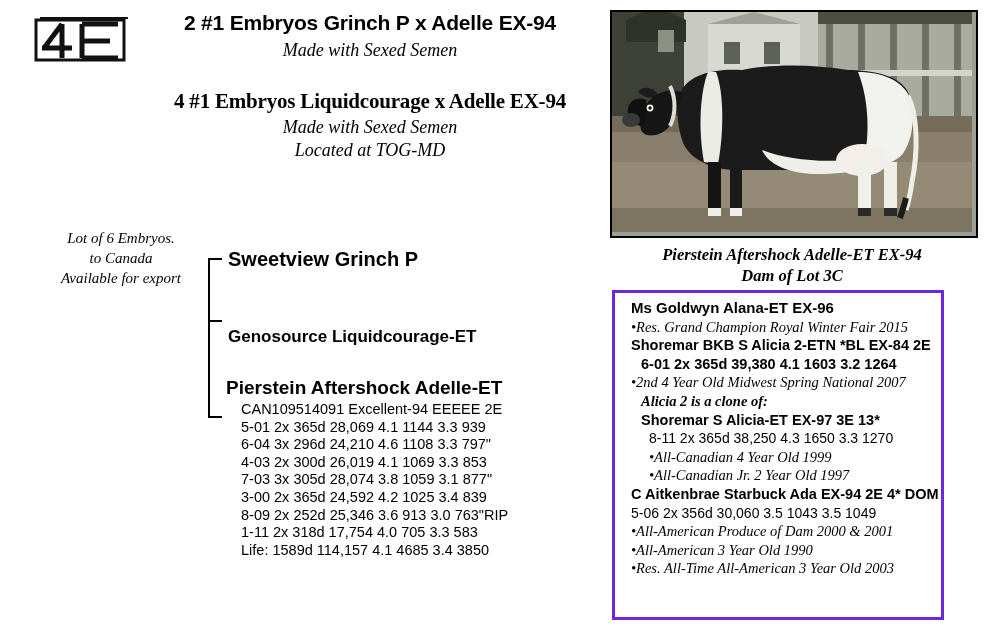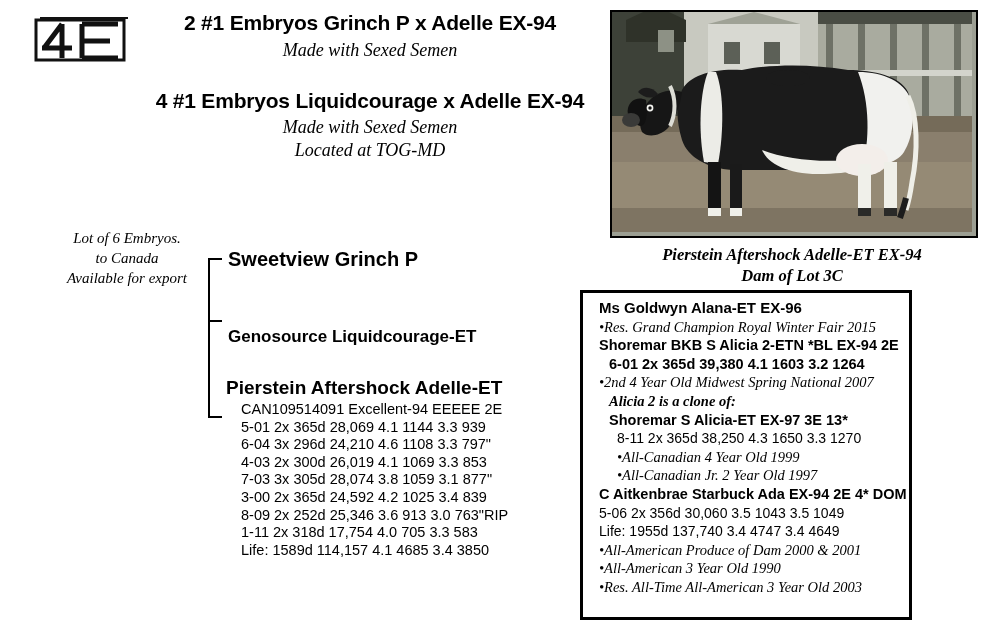--- a/index.html
+++ b/index.html
@@ -48,21 +48,21 @@
     line-height: 26px;
   }
   .subtitle-1 {
     font-family: "Liberation Serif", serif;
     font-style: italic;
     font-size: 18px;
     line-height: 24px;
     margin-top: 2px;
   }
   .title-2 {
-    font-family: Liberation Sans, sans-serif;
+    font-family: Liberation Serif, serif;
     font-weight: bold;
     font-size: 21px;
     letter-spacing: -0.2px;
     line-height: 26px;
     margin-top: 26px;
   }
   .subtitle-2 {
     font-family: "Liberation Serif", serif;
     font-style: italic;
     font-size: 18px;
@@ -72,21 +72,21 @@
   .subtitle-3 {
     font-family: "Liberation Serif", serif;
     font-style: italic;
     font-size: 18px;
     line-height: 23px;
   }
 
   
   .left-note {
     position: absolute;
-    left: 52px;
+    left: 46px;
     top: 228px;
     width: 150px;
     font-family: "Liberation Serif", serif;
     font-style: italic;
     font-size: 15px;
     line-height: 20px;
     text-align: center;
   }
 
   
@@ -155,25 +155,25 @@
     font-family: "Liberation Serif", serif;
     font-style: italic;
     font-weight: bold;
     font-size: 16.5px;
     line-height: 21px;
   }
 
   
   .right-box {
     position: absolute;
-    left: 580px;
+    left: 612px;
     top: 290px;
     width: 332px;
     height: 330px;
-    border: 3px solid #000000;
+    border: 3px solid #6d28d9;
     padding: 6px 22px 4px 16px;
     box-sizing: border-box;
   }
   .rb-line {
     font-size: 14px;
     line-height: 18.6px;
     white-space: nowrap;
   }
   .rb-bold { font-weight: bold; font-size: 14.5px; }
   .rb-bold-lg { font-weight: bold; font-size: 15px; }
@@ -311,29 +311,28 @@
   </div>
 
   <div class="photo-caption">
     <div>Pierstein Aftershock Adelle-ET EX-94</div>
     <div>Dam of Lot 3C</div>
   </div>
 
   <div class="right-box" id="right-box">
       <div class="rb-line rb-bold-lg">Ms Goldwyn Alana-ET EX-96</div>
       <div class="rb-line rb-ital">•Res. Grand Champion Royal Winter Fair 2015</div>
-      <div class="rb-line rb-bold">Shoremar BKB S Alicia 2-ETN *BL EX-94 2E</div>
+      <div class="rb-line rb-bold">Shoremar BKB S Alicia 2-ETN *BL EX-84 2E</div>
       <div class="rb-line rb-bold rb-indent-1">6-01 2x 365d 39,380 4.1 1603 3.2 1264</div>
       <div class="rb-line rb-ital">•2nd 4 Year Old Midwest Spring National 2007</div>
       <div class="rb-line rb-ital-bold rb-indent-1">Alicia 2 is a clone of:</div>
       <div class="rb-line rb-bold rb-indent-1">Shoremar S Alicia-ET EX-97 3E 13*</div>
       <div class="rb-line  rb-indent-2">8-11 2x 365d 38,250 4.3 1650 3.3 1270</div>
       <div class="rb-line rb-ital rb-indent-2">•All-Canadian 4 Year Old 1999</div>
       <div class="rb-line rb-ital rb-indent-2">•All-Canadian Jr. 2 Year Old 1997</div>
       <div class="rb-line rb-bold">C Aitkenbrae Starbuck Ada EX-94 2E 4* DOM</div>
       <div class="rb-line ">5-06 2x 356d 30,060 3.5 1043 3.5 1049</div>
-      <div class="rb-line ">Life: 1955d 137,740 3.4 4747 3.4 4649</div>
       <div class="rb-line rb-ital">•All-American Produce of Dam 2000 &amp; 2001</div>
       <div class="rb-line rb-ital">•All-American 3 Year Old 1990</div>
       <div class="rb-line rb-ital">•Res. All-Time All-American 3 Year Old 2003</div>
     </div>
 
 </div>
 
 </body></html>

